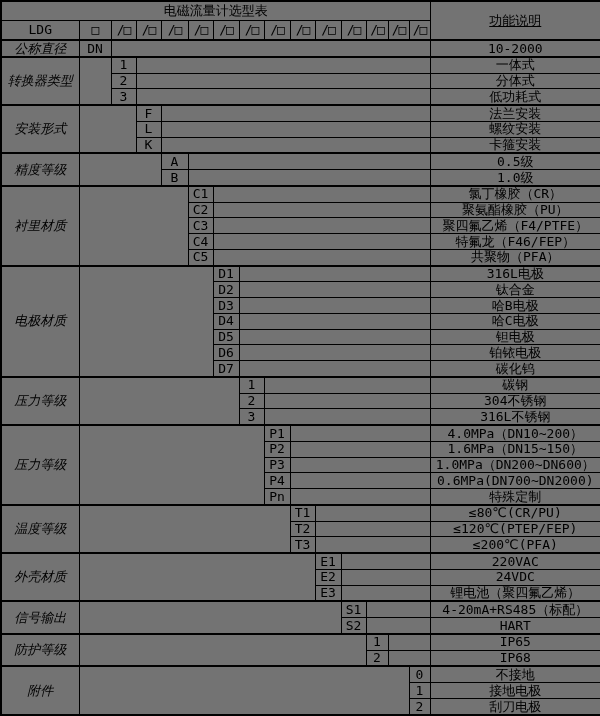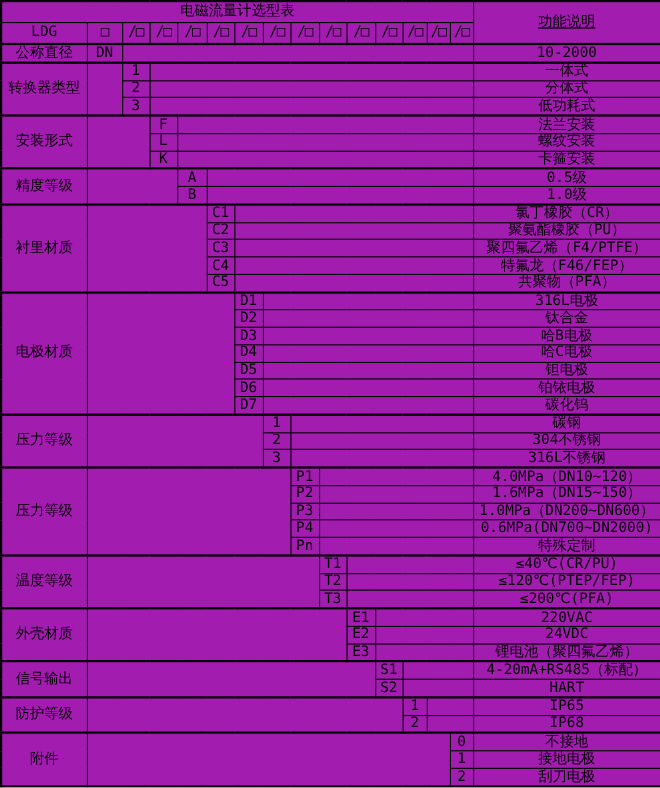--- a/index.html
+++ b/index.html
@@ -1,16 +1,16 @@
 <!DOCTYPE html>
 <html><head>
 <meta charset="utf-8">
 <style>
   html,body{margin:0;padding:0;background:#fff;}
-  .page{width:600px;height:716px;background:#a21caf;overflow:hidden;}
+  .page{width:600px;height:716px;background:#737373;overflow:hidden;}
   table.sel{
     width:600px;height:716px;
     border-collapse:collapse;
     table-layout:fixed;
     border:2px solid #000;
     font-family:"DejaVu Sans Mono","DejaVu Sans",sans-serif;
     color:#000;
   }
   table.sel td{
     border:1px solid #000;
@@ -24,21 +24,21 @@
   }
   tr.hdr-row td{height:18px;}
   td.title-cell{font-size:14px;}
   td.right-hdr{font-size:14px;text-decoration:underline;}
   td.model-prefix{text-align:left;padding-left:4px;font-size:13px;}
   td.box-cell, td.slash-cell{font-size:12px;letter-spacing:-1px;}
   td.code-cell{font-size:12px;margin-left:20px;}
   td.code-left{text-align:left;padding-left:3px;}
   td.value-left{text-align:left;padding-left:3px;}
   tr.sec-top td{border-top:2px solid #000;}
-  td.lbl{font-size:13px;}
+  td.lbl{font-size:13px;font-style:italic;}
 </style>
 </head>
 <body>
 
 <div class="page">
   <table class="sel">
     <colgroup id="cols">
         <col style="width: 78px;">
         <col style="width: 32px;">
         <col style="width: 25px;">
@@ -209,21 +209,21 @@
         <tr>
           <td class="code-cell">3</td>
           <td colspan="7"></td>
           <td>316L不锈钢</td>
         </tr>
         <tr class="sec-top">
           <td rowspan="5" class="lbl">压力等级</td>
           <td colspan="7" rowspan="5"></td>
           <td class="code-cell">P1</td>
           <td colspan="6"></td>
-          <td class="value-left">4.0MPa（DN10~120）</td>
+          <td class="value-left">4.0MPa（DN10~200）</td>
         </tr>
         <tr>
           <td class="code-cell">P2</td>
           <td colspan="6"></td>
           <td class="value-left">1.6MPa（DN15~150）</td>
         </tr>
         <tr>
           <td class="code-cell">P3</td>
           <td colspan="6"></td>
           <td class="value-left">1.0MPa（DN200~DN600）</td>
@@ -236,21 +236,21 @@
         <tr>
           <td class="code-cell">Pn</td>
           <td colspan="6"></td>
           <td>特殊定制</td>
         </tr>
         <tr class="sec-top">
           <td rowspan="3" class="lbl">温度等级</td>
           <td colspan="8" rowspan="3"></td>
           <td class="code-cell">T1</td>
           <td colspan="5"></td>
-          <td>≤40℃(CR/PU)</td>
+          <td>≤80℃(CR/PU)</td>
         </tr>
         <tr>
           <td class="code-cell">T2</td>
           <td colspan="5"></td>
           <td>≤120℃(PTEP/FEP)</td>
         </tr>
         <tr>
           <td class="code-cell">T3</td>
           <td colspan="5"></td>
           <td>≤200℃(PFA)</td>

